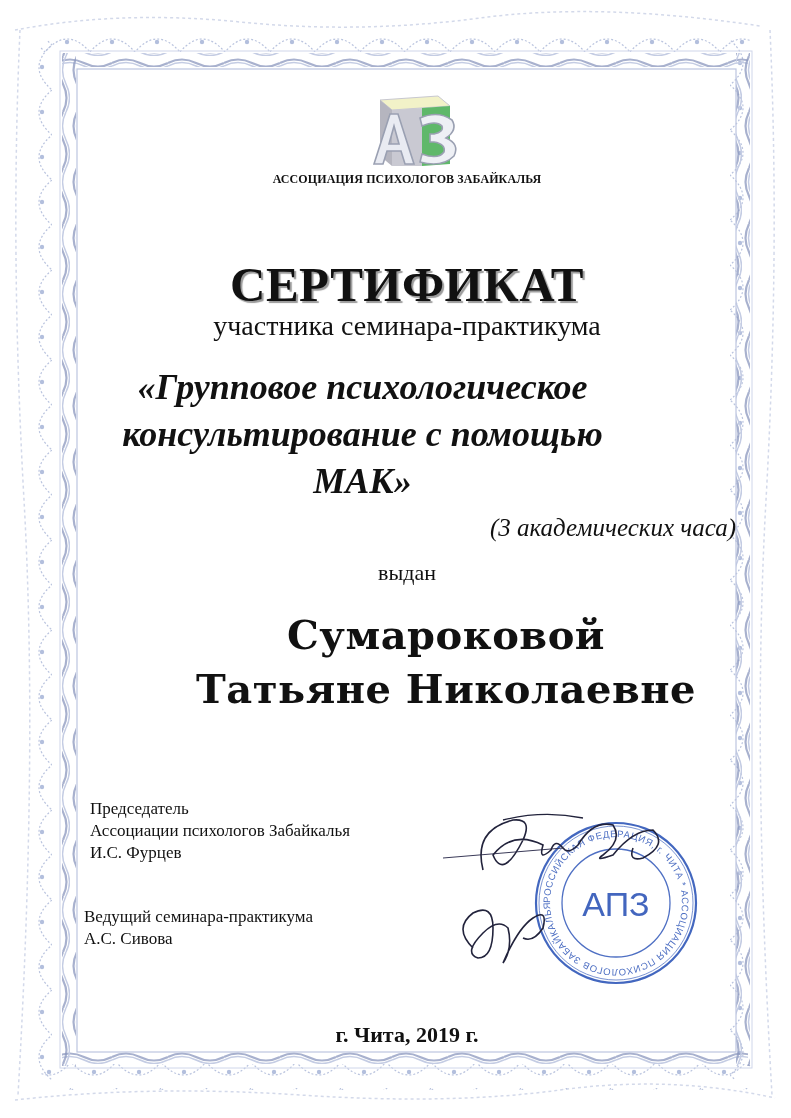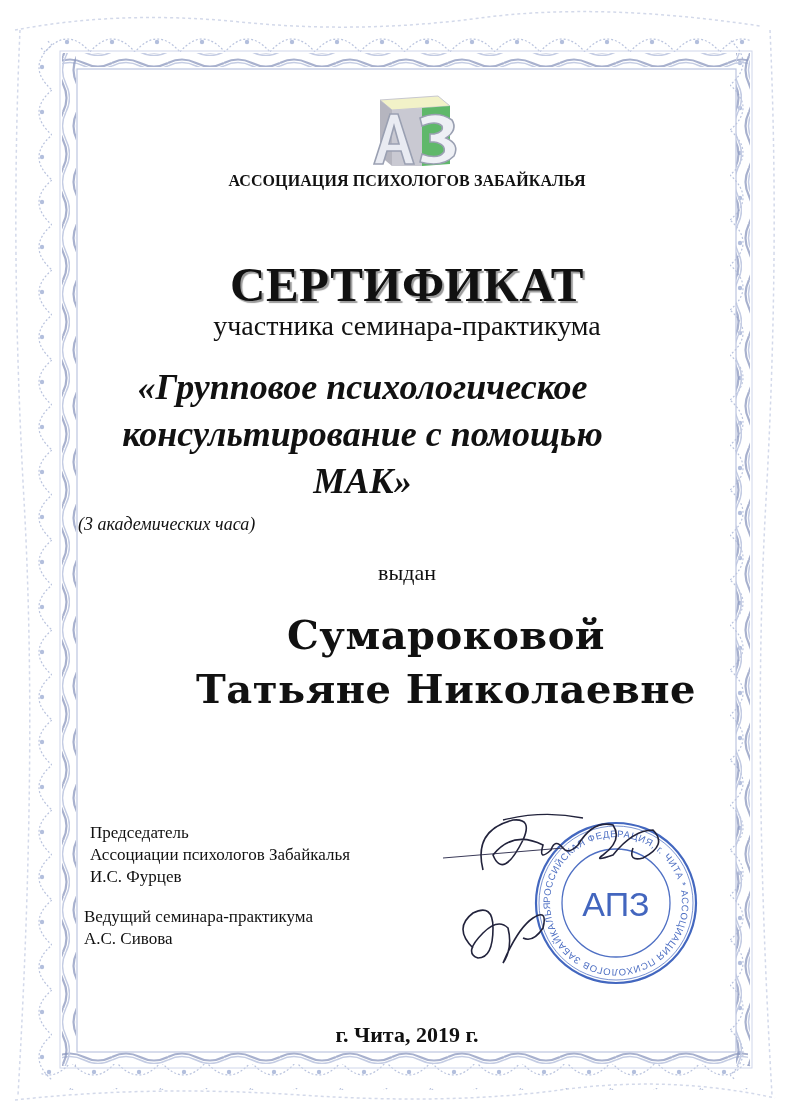--- a/index.html
+++ b/index.html
@@ -7,51 +7,51 @@
       width: 791px; height: 1118px; overflow: hidden;
       background: #ffffff; position: relative;
       font-family: "Liberation Serif", "DejaVu Serif", serif;
       color: #111111;
     }
     .frame-svg { position: absolute; left: 0; top: 0; }
     .content { position: absolute; left: 78px; top: 70px; width: 658px; height: 982px; }
     .logo { position: absolute; left: 272px; top: 18px; width: 116px; height: 82px; }
     .org-name {
       position: absolute; left: 0; width: 658px; top: 102px; text-align: center;
-      font-weight: bold; font-size: 16px; letter-spacing: 0.1px;
+      font-weight: bold; font-size: 12px; letter-spacing: 0.1px;
     }
     .cert-title {
       position: absolute; left: 0; width: 658px; top: 162px; text-align: center;
       font-weight: bold; font-size: 49px; letter-spacing: 0.5px;
       text-shadow: 2px 2px 1px #9a9a9a;
       margin-top: 24px;
     }
     .subtitle {
       position: absolute; left: 0; width: 658px; top: 240px; text-align: center;
       font-size: 28px;
     }
     .seminar-title {
       position: absolute; left: 0; width: 569px; top: 294px; text-align: center;
       font-weight: bold; font-style: italic; font-size: 36px; line-height: 47px;
     }
     .hours {
-      position: absolute; left: 0; width: 658px; top: 444px; text-align: left;
-      font-style: italic; font-size: 18px;
+      position: absolute; left: 0; width: 658px; top: 444px; text-align: right;
+      font-style: italic; font-size: 25px;
     }
     .issued {
       position: absolute; left: 0; width: 658px; top: 490px; text-align: center;
       font-size: 22px;
     }
     .recipient {
       position: absolute; left: 0; width: 658px; top: 538px; text-align: center;
       font-family: "DejaVu Serif", "Liberation Serif", serif;
       font-weight: bold; font-size: 40px; line-height: 54px; letter-spacing: 0.5px; padding-left: 39px;
     }
     .signer-block { position: absolute; font-size: 17px; line-height: 22px; }
-    .signer-1 { left: 12px; top: 728px; margin-top: 24px; }
+    .signer-1 { left: 12px; top: 728px; }
     .signer-2 { left: 6px; top: 836px; }
     .signer-block div { white-space: nowrap; }
     .stamp { position: absolute; left: 453px; top: 748px; width: 170px; height: 170px; }
     .signature-1 { position: absolute; left: 365px; top: 730px; width: 230px; height: 90px; }
     .signature-2 { position: absolute; left: 375px; top: 818px; width: 110px; height: 80px; }
     .place-date {
       position: absolute; left: 0; width: 658px; top: 952px; text-align: center;
       font-weight: bold; font-size: 22px;
     }
   </style>

